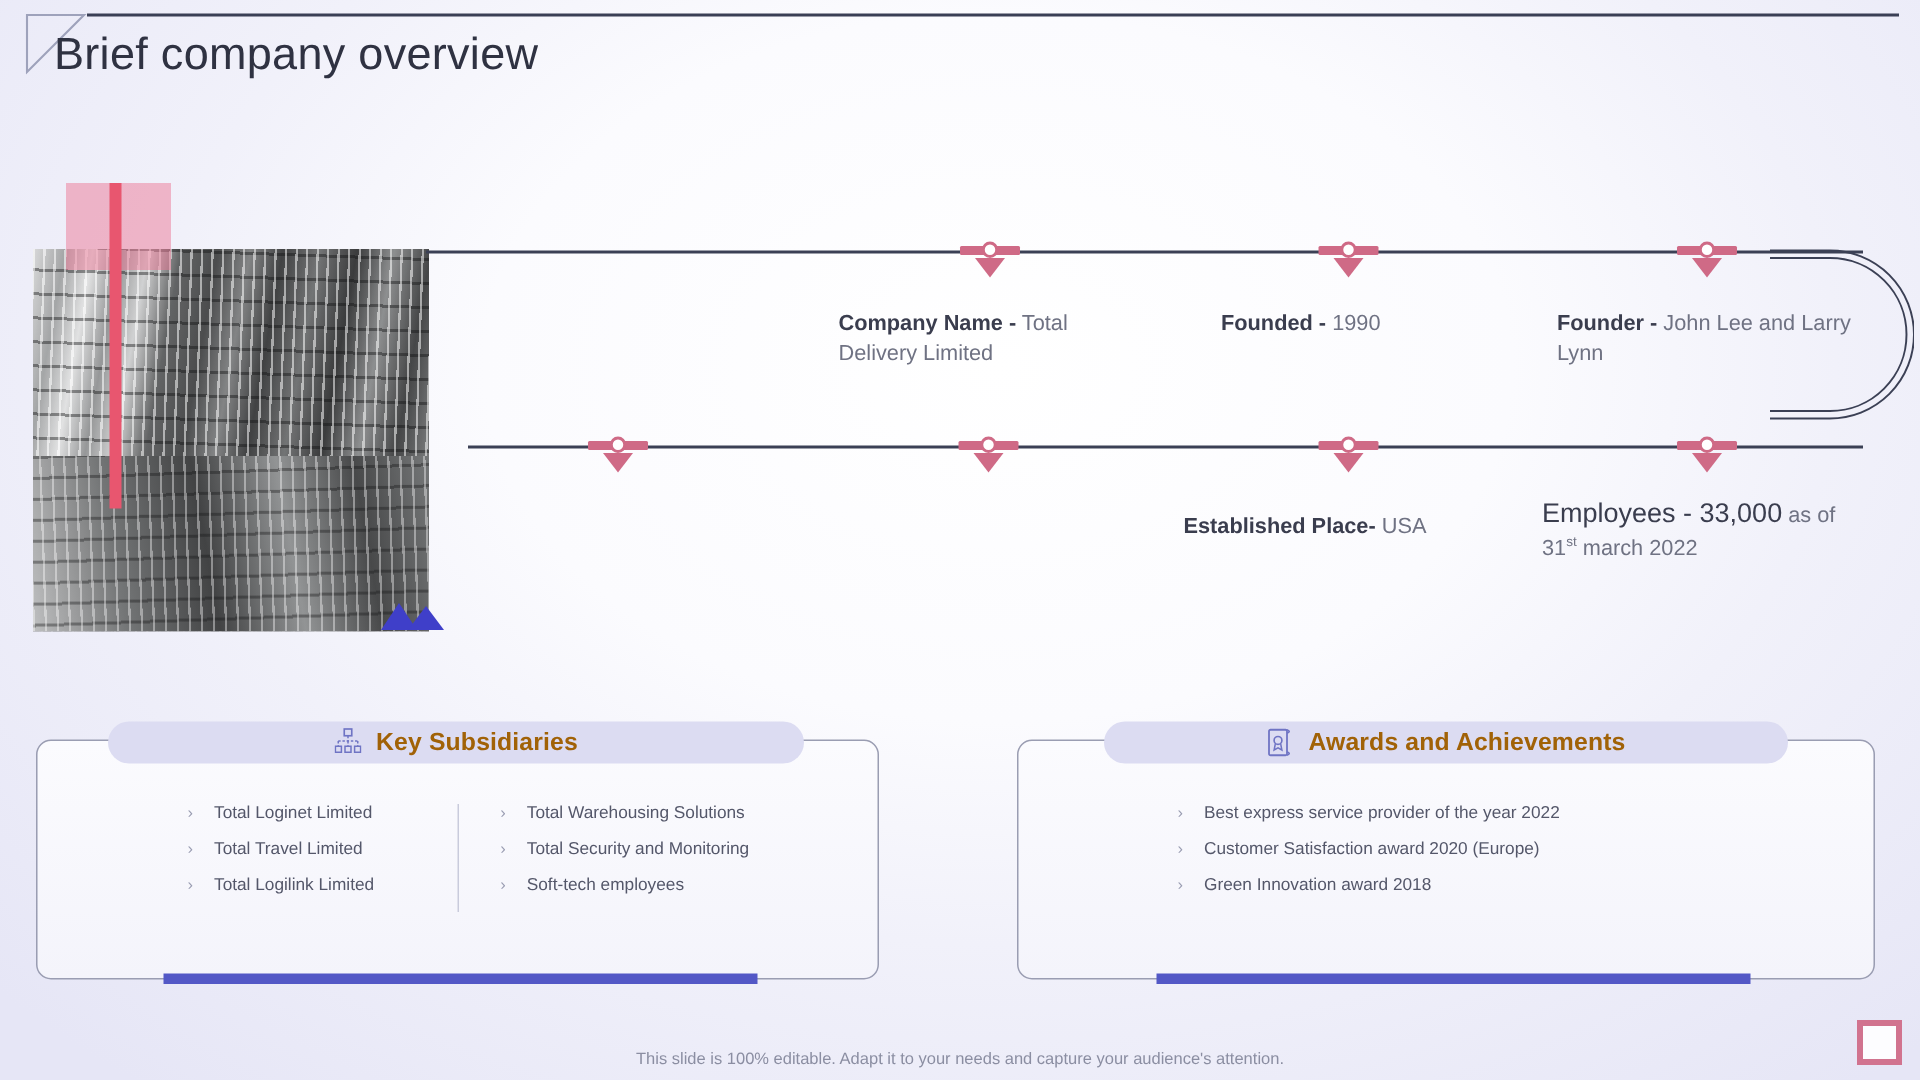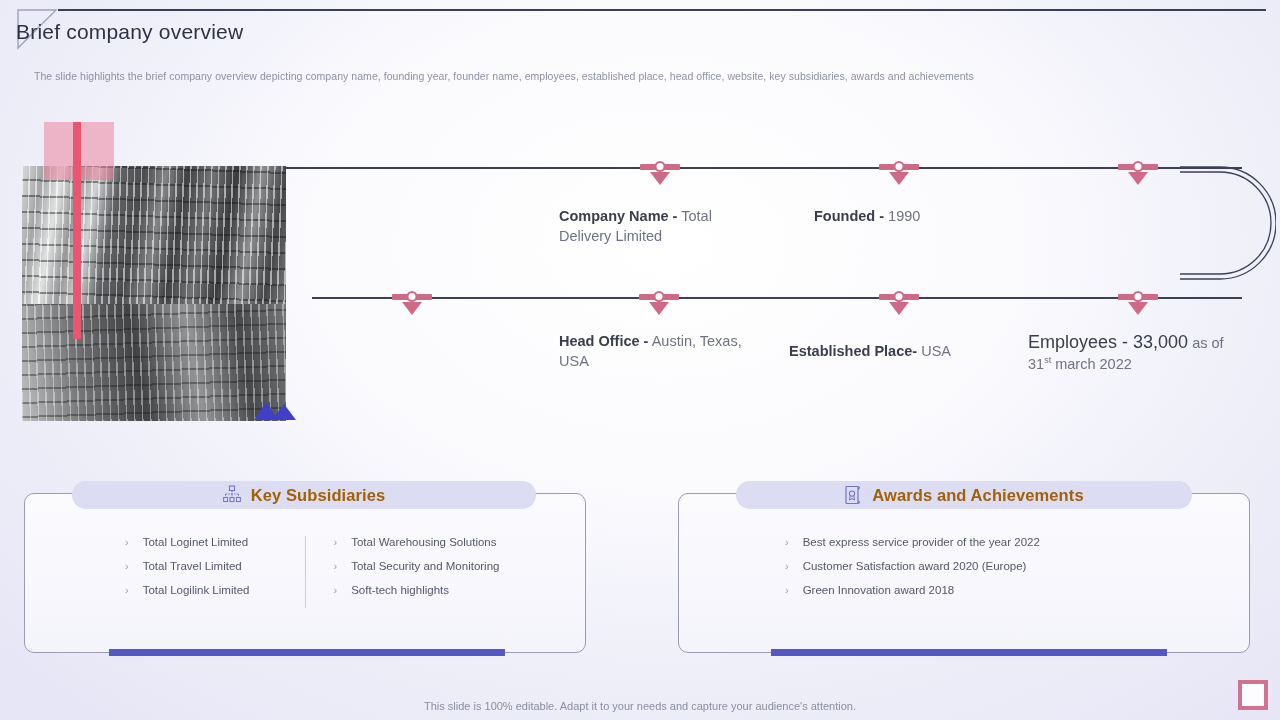--- a/index.html
+++ b/index.html
@@ -41,22 +41,22 @@
     position: absolute;
     right: 12px; bottom: 10px;
     width: 30px; height: 30px;
     border: 4px solid #d1738f;
     background: #fdfdff;
   }
 
   
   .title {
     position: absolute;
-    left: 16px; top: 20px;
-    font-size: 21px;
+    left: 36px; top: 20px;
+    font-size: 30px;
     font-weight: 400;
     color: #2f3242;
     letter-spacing: .2px;
   }
   .subtitle {
     position: absolute;
     left: 34px; top: 70px;
     font-size: 10.5px;
     color: #8e90a4;
     letter-spacing: .05px;
@@ -260,21 +260,20 @@
 
   <div class="corner-tri">
     <svg width="42" height="42" viewBox="0 0 42 42">
       <path d="M2 2 L40 2 L2 40 Z" fill="none" stroke="#9ea2bb" stroke-width="1.4"></path>
     </svg>
   </div>
   <div class="top-rule"></div>
   <div class="corner-square"></div>
 
   <div class="title">Brief company overview</div>
-  <div class="subtitle">The slide highlights the brief company overview depicting company name, founding year, founder name, employees, established place, head office, website, key subsidiaries, awards and achievements</div>
 
   <div class="photo-wrap">
     <div class="photo"></div>
     <div class="photo-b"></div>
   </div>
   <div class="pink-rect"></div>
   <div class="pink-bar"></div>
   <div class="blue-tris">
     <svg width="44" height="24" viewBox="0 0 44 24">
       <path d="M2 24 L14 6 L26 24 Z" fill="#3f3fc9"></path>
@@ -306,20 +305,23 @@
     <div class="dot"></div>
     <div class="tri"></div>
   </div>
 
   <div class="tl-label" style="left:659px; top:207px; width:200px;">
     <b>Company Name -</b><span> Total Delivery Limited</span>
   </div>
   <div class="tl-label" style="left:899px; top:207px; width:170px;">
     <b>Founded -</b><span> 1990</span>
   </div>
+  <div class="tl-label" style="left:1138px; top:207px; width:200px;">
+    <b>Founder -</b><span> John Lee and Larry Lynn</span>
+  </div>
 
   <div class="marker" style="left:412px; top:294px;">
     <div class="bar"></div>
     <div class="dot"></div>
     <div class="tri"></div>
   </div>
   <div class="marker" style="left:659px; top:294px;">
     <div class="bar"></div>
     <div class="dot"></div>
     <div class="tri"></div>
@@ -328,23 +330,20 @@
     <div class="bar"></div>
     <div class="dot"></div>
     <div class="tri"></div>
   </div>
   <div class="marker" style="left:1138px; top:294px;">
     <div class="bar"></div>
     <div class="dot"></div>
     <div class="tri"></div>
   </div>
 
-  <div class="tl-label" style="left:659px; top:332px; width:200px;">
-    <b>Head Office -</b><span> Austin, Texas, USA</span>
-  </div>
   <div class="tl-label" style="left:899px; top:342px; width:220px;">
     <b>Established Place-</b><span> USA</span>
   </div>
   <div class="tl-label" style="left:1138px; top:330px; width:220px;">
     <span class="big">Employees - </span><span class="big">33,000</span><span> as of 31</span><sup>st</sup><span> march 2022</span>
   </div>
 
   <div class="card card-left">
     <div class="card-body">
       <div class="col">
@@ -365,21 +364,21 @@
         <div class="bullet-row">
           <span class="chev">›</span>
           <span>Total Warehousing  Solutions</span>
         </div>
         <div class="bullet-row">
           <span class="chev">›</span>
           <span>Total Security and Monitoring</span>
         </div>
         <div class="bullet-row">
           <span class="chev">›</span>
-          <span>Soft-tech highlights</span>
+          <span>Soft-tech employees</span>
         </div>
       </div>
     </div>
     <div class="card-underbar ub-left"></div>
   </div>
 
   <div class="card-pill pill-left">
     <span class="pill-icon">
       <svg width="18" height="20" viewBox="0 0 18 20">
         <rect x="6.5" y="1" width="5" height="4.5" fill="none" stroke="#6f74c4" stroke-width="1.1"></rect>

